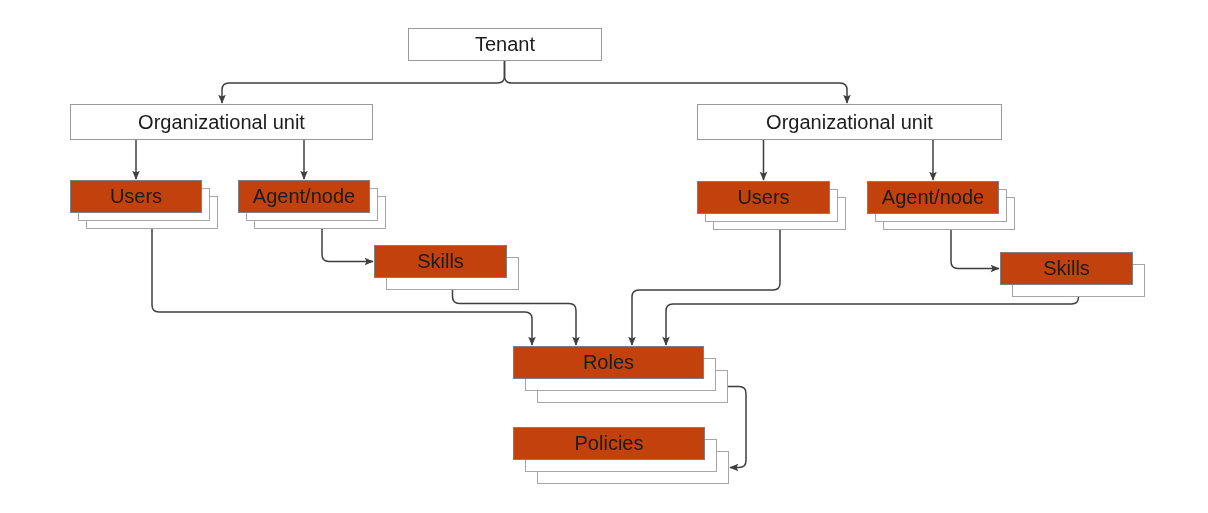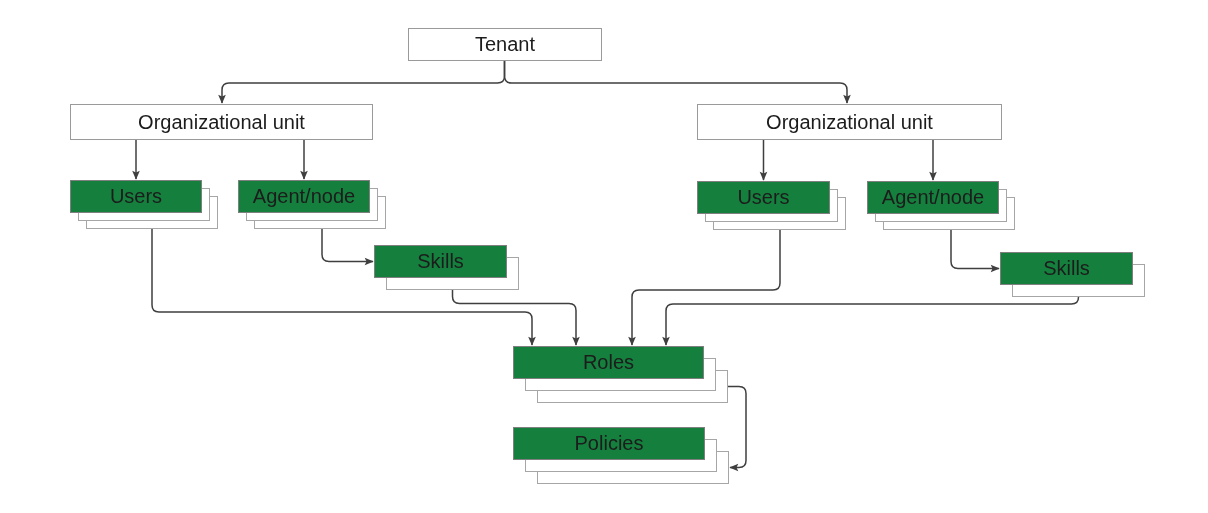--- a/index.html
+++ b/index.html
@@ -24,21 +24,21 @@
   .stack .layer{
     position:absolute;width:100%;height:100%;box-sizing:border-box;
     background:#fff;border:1px solid var(--stack_border,#a6a6a6);
   }
   .off8  .b1{left:8px;top:8px;z-index:2;}
   .off8  .b2{left:16px;top:16px;z-index:1;}
   .off12 .b1{left:12px;top:12px;z-index:2;}
   .off12 .b2{left:24px;top:24px;z-index:1;}
   .stack .front{
     position:absolute;left:0;top:0;width:100%;height:100%;box-sizing:border-box;
-    background:#15803d;border:1px solid var(--box_border,#7f7f7f);
+    background:#c2410c;border:1px solid var(--box_border,#7f7f7f);
     display:flex;align-items:center;justify-content:center;
     z-index:3;
   }
   .lbl{white-space:nowrap;pointer-events:none;}
   svg.wires{position:absolute;left:0;top:0;z-index:4;pointer-events:none;}
   .wire{fill:none;stroke:var(--line,#3f3f3f);stroke-width:1.5;stroke-linejoin:round;}
 </style>
 </head>
 <body>
 

